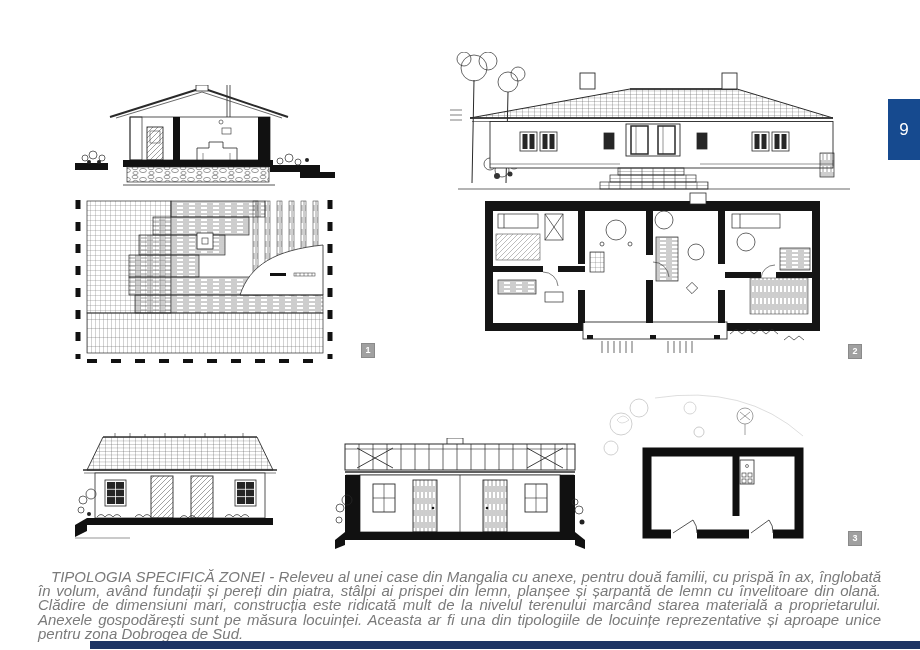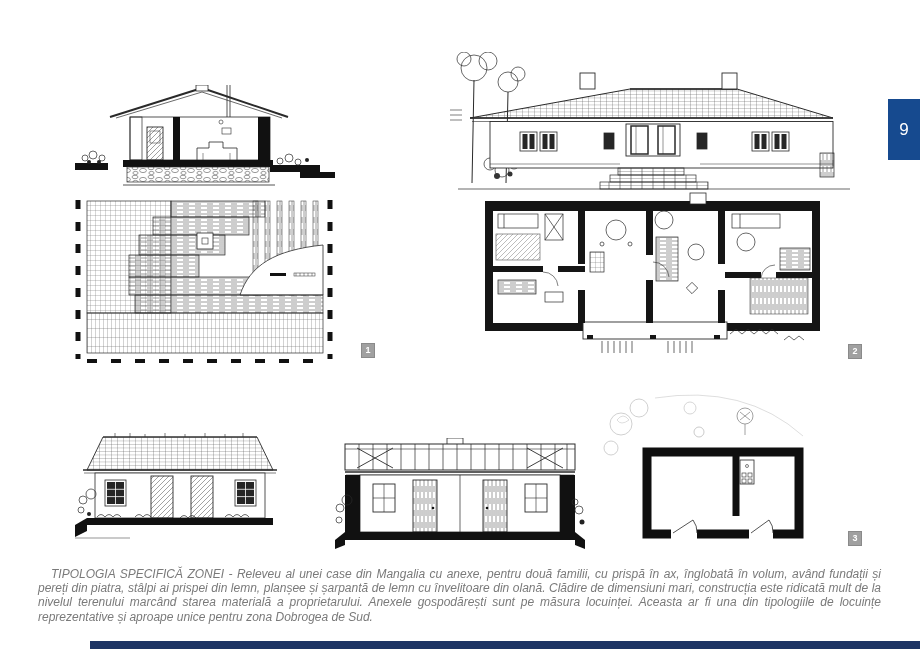--- a/index.html
+++ b/index.html
@@ -6,21 +6,21 @@
   body{width:920px;height:650px;position:relative;overflow:hidden;background:#fff;
        font-family:"Liberation Sans", sans-serif;}
   .fig{position:absolute;}
   .badge{position:absolute;width:12px;height:13px;background:#a0a0a0;border:1px solid #8a8a8a;
          color:#fff;font:bold 9px/13px "Liberation Sans",sans-serif;text-align:center;}
   #page-tab{position:absolute;right:0;top:99px;width:32px;height:61px;background:#164a8f;
             color:#fff;display:flex;align-items:center;justify-content:center;
             font-size:17px;font-family:"Liberation Sans",sans-serif;}
   #footer-bar{position:absolute;left:90px;top:641px;width:830px;height:8px;background:#1d3464;}
   #caption{position:absolute;left:38px;top:555px;width:843px;color:#7a7a7a;
-           font-style:italic;font-size:12px;line-height:14.2px;text-align:justify;
+           font-style:italic;font-size:15px;line-height:14.2px;text-align:justify;
            text-indent:13px;}
   svg{display:block;}
 </style>
 </head>
 <body>
 
 <svg width="0" height="0" style="position:absolute">
   <defs>
     <pattern id="pGrid" width="5" height="5" patternUnits="userSpaceOnUse">
       <path d="M5 0H0V5" fill="none" stroke="#777" stroke-width="0.6"></path>

